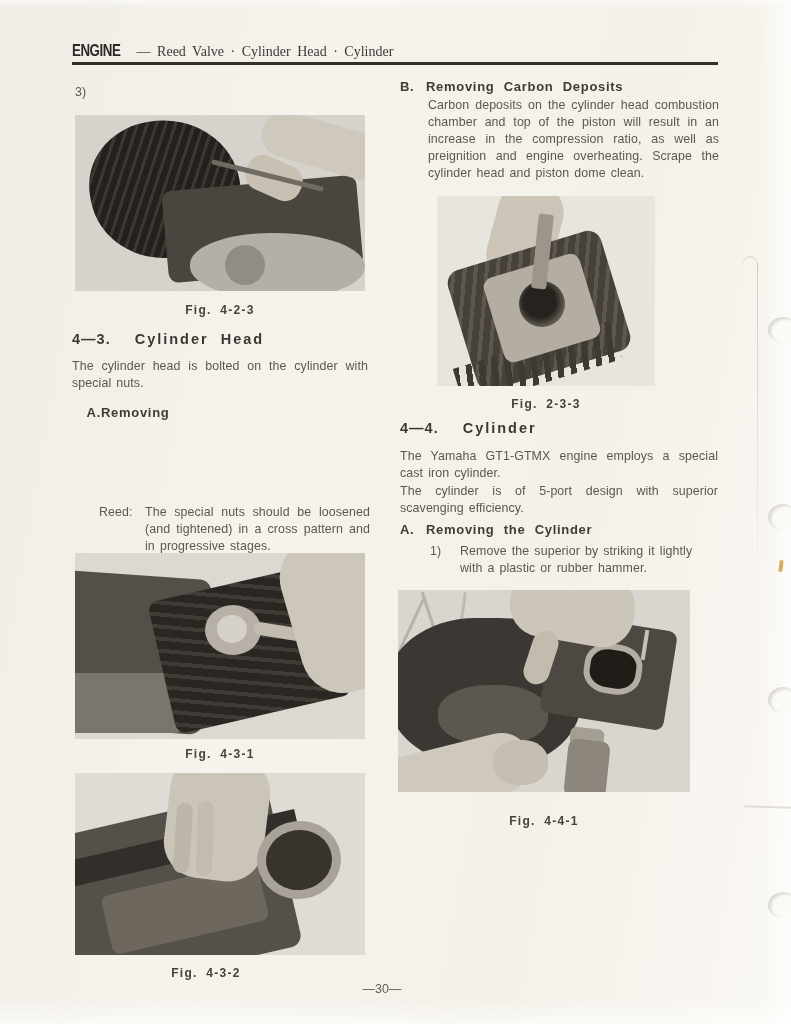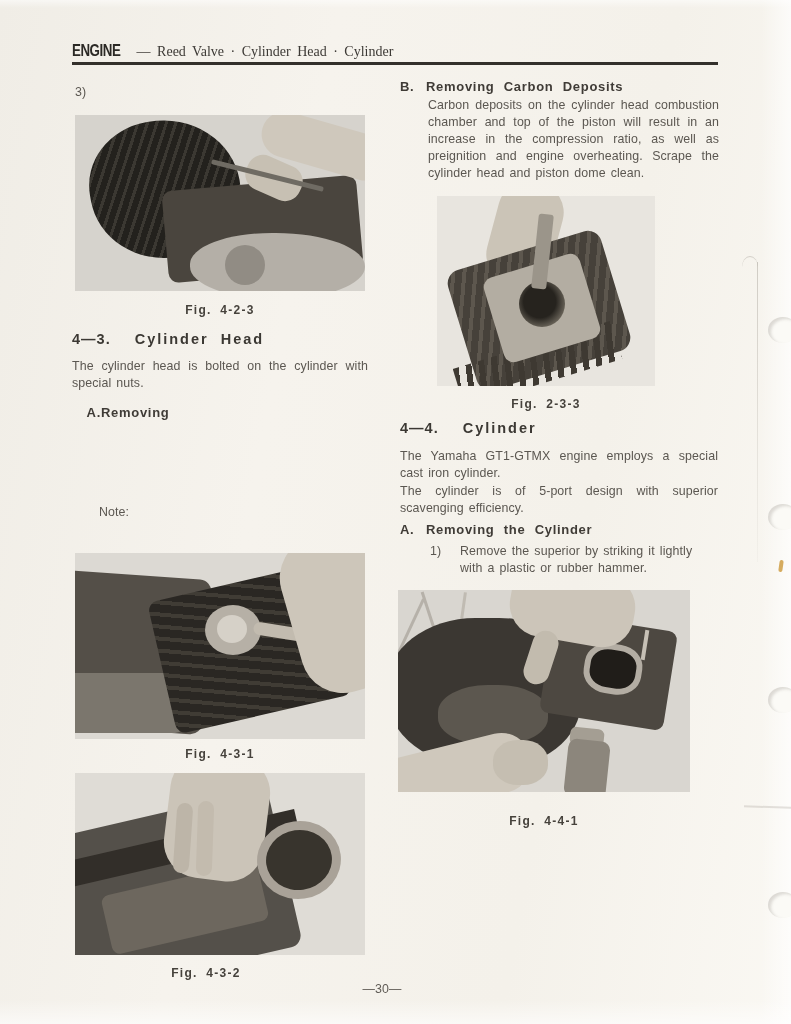--- a/index.html
+++ b/index.html
@@ -66,21 +66,22 @@
 
   <div class="abs heading1" style="left:72px; top:331px;">
     <span>4—3.</span><span class="h-title">Cylinder Head</span>
   </div>
   <div class="abs body-txt" style="left:72px; top:358px; width:296px;">The cylinder head is bolted on the cylinder with special nuts.</div>
 
   <div class="abs heading2" style="left:75px; top:405px;text-align:right;">
     <span class="h2-label">A.</span><span>Removing</span>
   </div>
   <div class="abs body-txt note-row" style="left:99px; top:504px; width:271px;">
-    <span class="note-label">Note:</span>
+    <span class="note-label">Reed:</span>
+    <span class="note-body">The special nuts should be loosened (and tightened) in a cross pattern and in progressive stages.</span>
   </div>
 
   <div class="photo" style="left:75px; top:553px; width:290px; height:186px; background:#dcd9d3;">
     <div class="shape" style="left:-18px; top:22px; width:150px; height:155px; background:#544f48; border-radius:12px; transform:rotate(4deg);"></div>
     <div class="shape" style="left:-10px; top:120px; width:120px; height:60px; background:#7b766d; border-radius:10px;"></div>
     <div class="shape" style="left:85px; top:28px; width:180px; height:135px; background:repeating-linear-gradient(18deg,#2a2723 0 8px,#403c35 8px 12px); border-radius:10px; transform:rotate(-13deg);"></div>
     <div class="shape" style="left:130px; top:52px; width:56px; height:50px; background:#b6b0a6; border-radius:50%;"></div>
     <div class="shape" style="left:142px; top:62px; width:30px; height:28px; background:#d6d1c8; border-radius:50%;"></div>
     <div class="shape" style="left:178px; top:76px; width:100px; height:13px; background:#c2bbaf; border-radius:7px; transform:rotate(9deg);"></div>
     <div class="shape" style="left:205px; top:52px; width:26px; height:40px; border:3px solid transparent; border-right:3px solid #8d8277; border-radius:50%; transform:rotate(-15deg);"></div>

